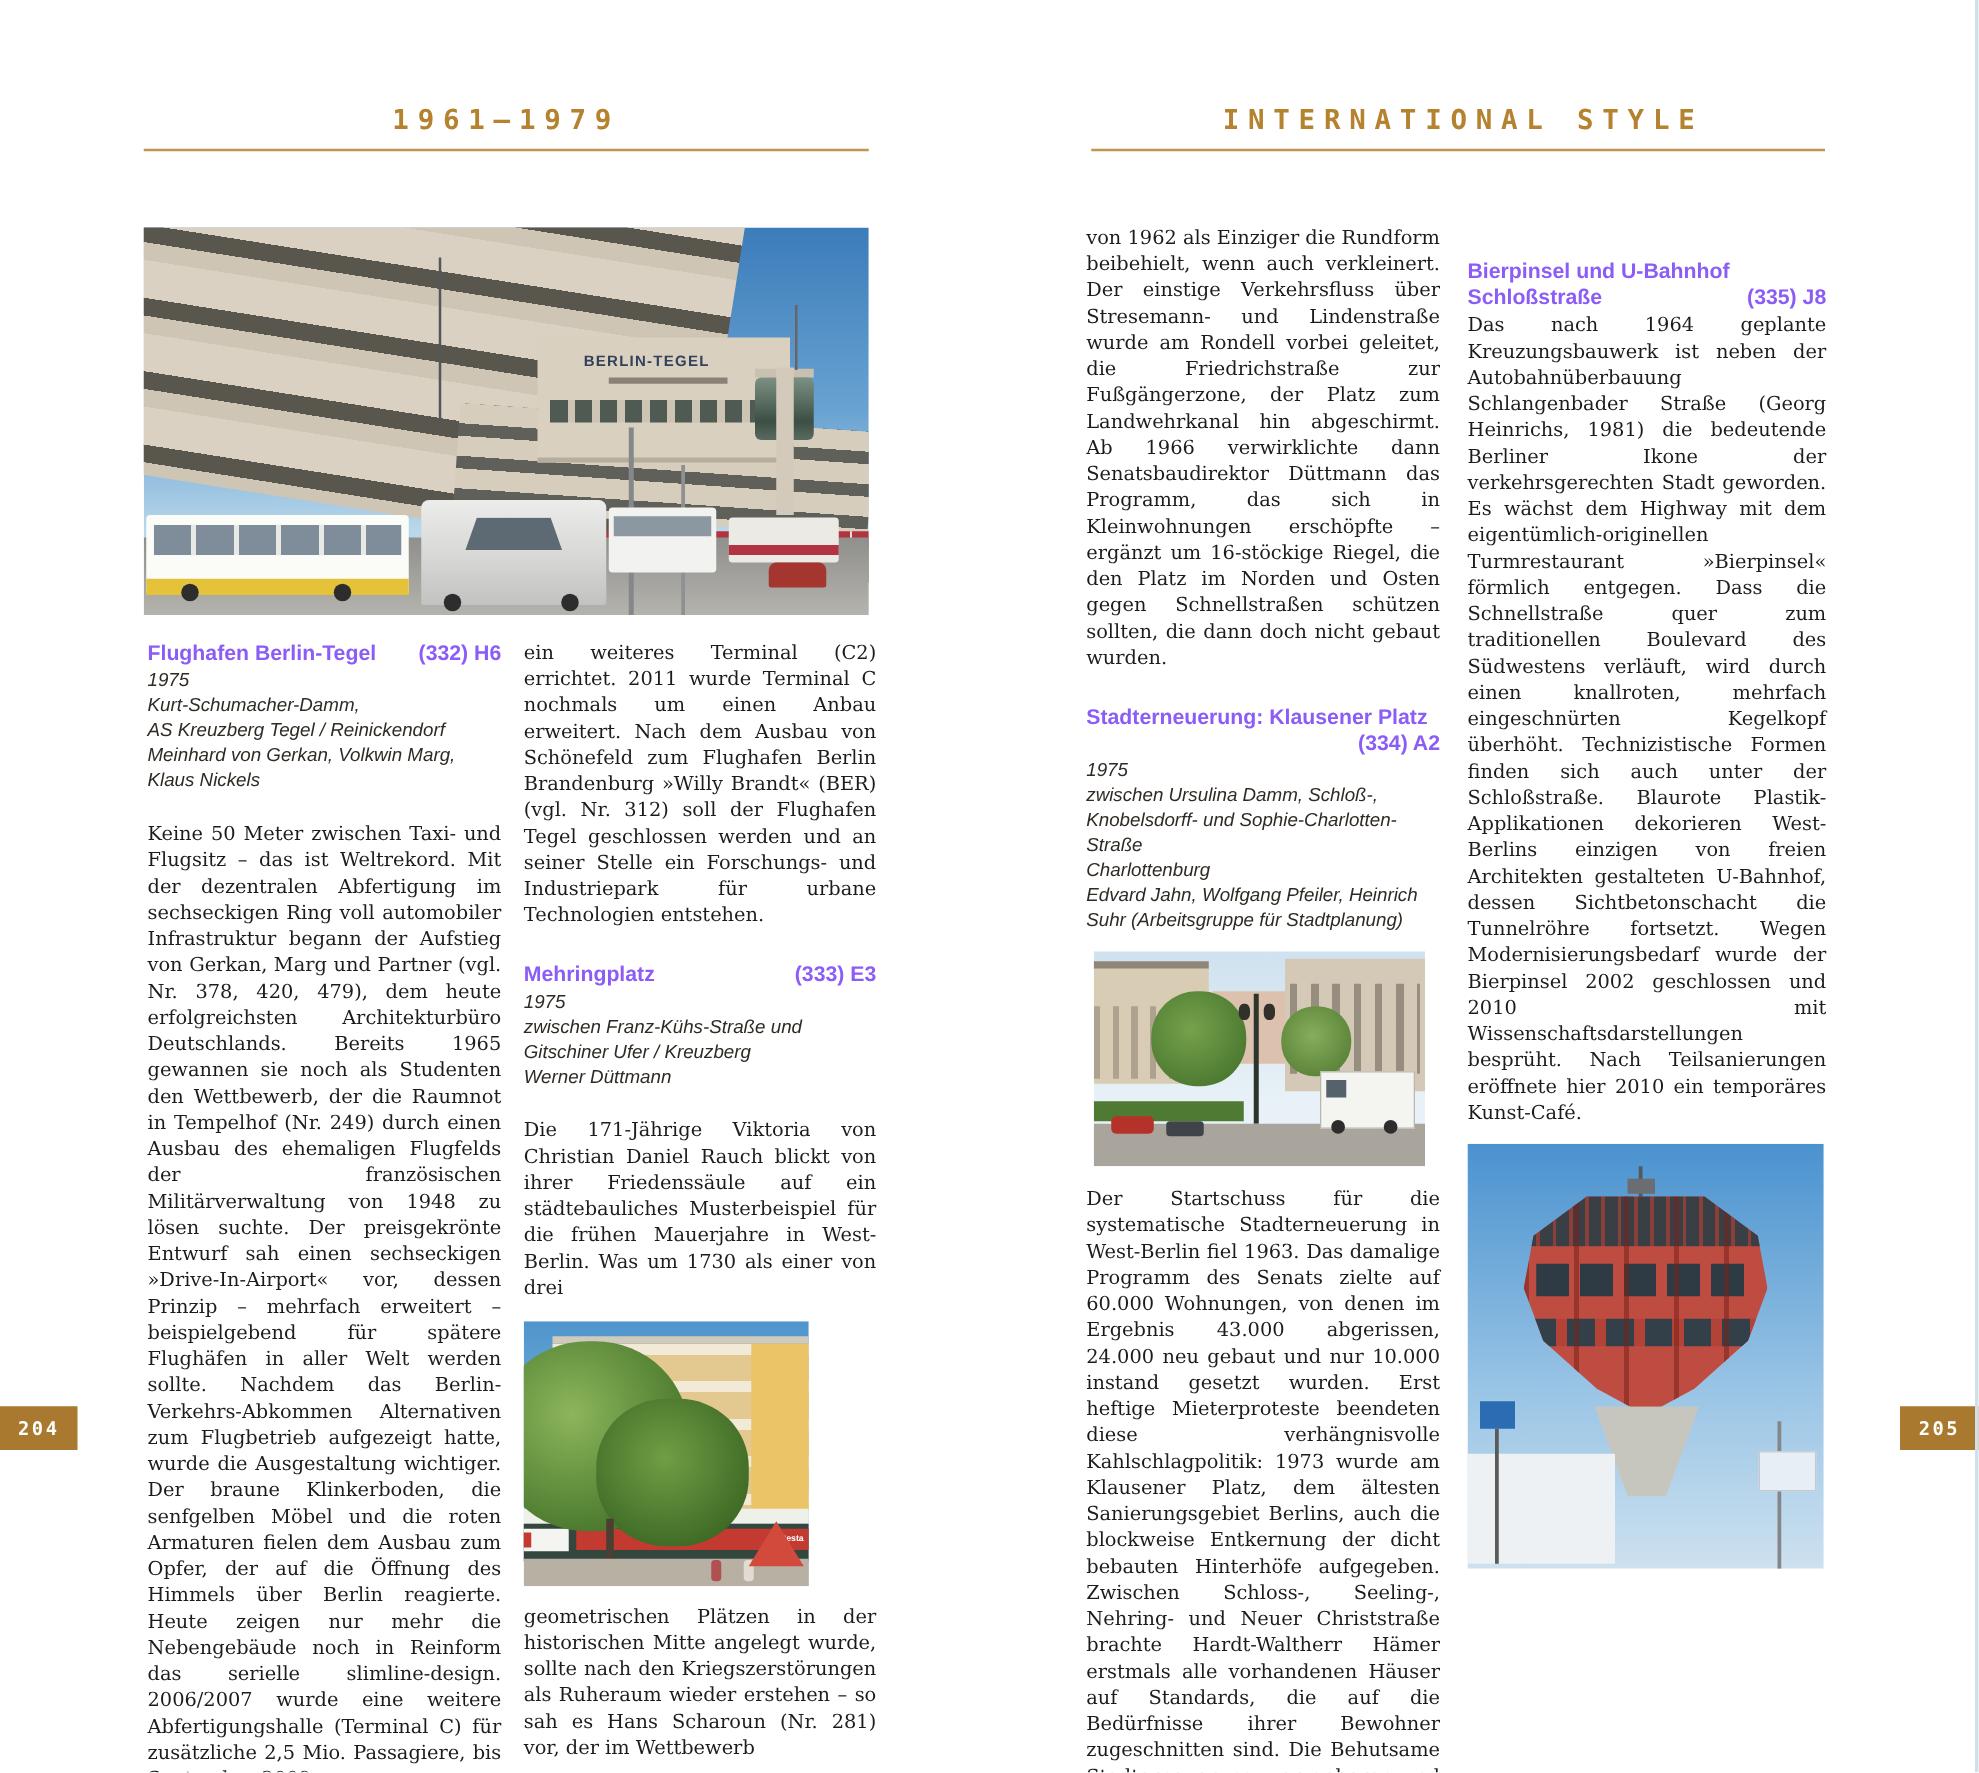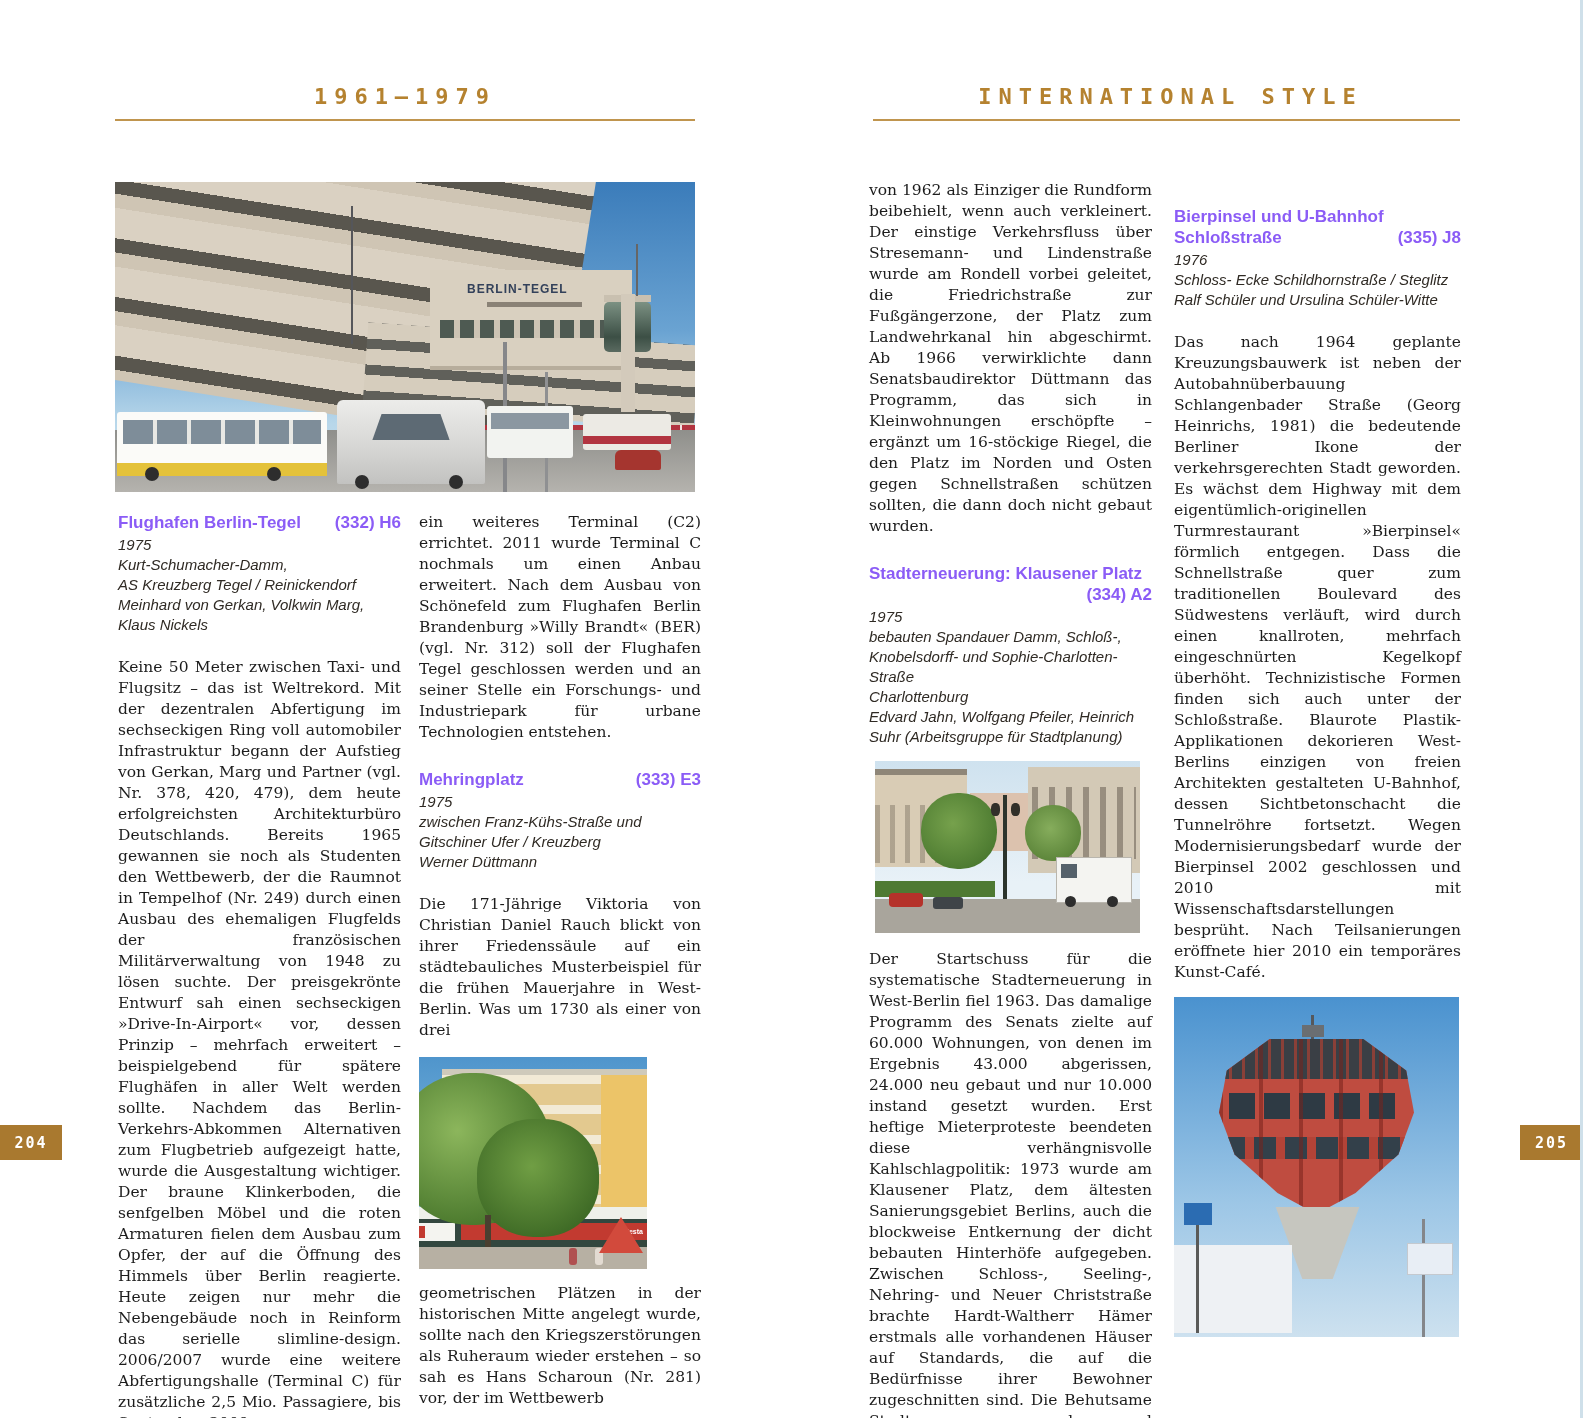--- a/index.html
+++ b/index.html
@@ -260,21 +260,21 @@
   </div>
 
   <div class="col" id="col3">
     <div class="body-par">von 1962 als Einziger die Rundform beibehielt, wenn auch verkleinert. Der einstige Verkehrsfluss über Stresemann- und Lindenstraße wurde am Rondell vorbei geleitet, die Friedrichstraße zur Fußgängerzone, der Platz zum Landwehrkanal hin abgeschirmt. Ab 1966 verwirklichte dann Senatsbaudirektor Düttmann das Programm, das sich in Kleinwohnungen erschöpfte – ergänzt um 16-stöckige Riegel, die den Platz im Norden und Osten gegen Schnellstraßen schützen sollten, die dann doch nicht gebaut wurden.</div>
     <div class="entry-head ref-newline mt">
       <span class="entry-title">Stadterneuerung: Klausener Platz</span>
       <span class="entry-ref">(334) A2</span>
     </div>
     <div class="credits" style="margin-bottom:4px;">
       <div>1975</div>
-      <div class="pre">bebauten Spandauer Damm, Schloß-, Knobelsdorff- und Sophie-Charlotten-Straße
+      <div class="pre">zwischen Ursulina Damm, Schloß-, Knobelsdorff- und Sophie-Charlotten-Straße
 Charlottenburg</div>
       <div>Edvard Jahn, Wolfgang Pfeiler, Heinrich Suhr (Arbeitsgruppe für Stadtplanung)</div>
     </div>
     <div class="photo" id="photo-klausener">
       <div class="k-sky"></div>
       <div class="k-roofL"></div>
       <div class="k-bldL"></div>
       <div class="k-bldL-win"></div>
       <div class="k-bldC"></div>
       <div class="k-bldR"></div>
@@ -296,25 +296,20 @@
     </div>
     <div class="body-par">Der Startschuss für die systematische Stadterneuerung in West-Berlin fiel 1963. Das damalige Programm des Senats zielte auf 60.000 Wohnungen, von denen im Ergebnis 43.000 abgerissen, 24.000 neu gebaut und nur 10.000 instand gesetzt wurden. Erst heftige Mieterproteste beendeten diese verhängnisvolle Kahlschlagpolitik: 1973 wurde am Klausener Platz, dem ältesten Sanierungsgebiet Berlins, auch die blockweise Entkernung der dicht bebauten Hinterhöfe aufgegeben. Zwischen Schloss-, Seeling-, Nehring- und Neuer Christstraße brachte Hardt-Waltherr Hämer erstmals alle vorhandenen Häuser auf Standards, die auf die Bedürfnisse ihrer Bewohner zugeschnitten sind. Die Behutsame Stadterneuerung war geboren und wurde auch international gefeiert. Ihr geistiger Vater Hämer fungierte später als Direktor der Internationalen Bauaus-</div>
   </div>
 
   <div class="col" id="col4">
     <div class="entry-head mt">
       <span class="entry-title pre">Bierpinsel und U-Bahnhof
 Schloßstraße</span>
       <span class="entry-ref">(335) J8</span>
     </div>
-    <div class="credits">
-      <div>1976</div>
-      <div class="pre">Schloss- Ecke Schildhornstraße / Steglitz</div>
-      <div>Ralf Schüler und Ursulina Schüler-Witte</div>
-    </div>
     <div class="body-par">Das nach 1964 geplante Kreuzungsbauwerk ist neben der Autobahnüberbauung Schlangenbader Straße (Georg Heinrichs, 1981) die bedeutende Berliner Ikone der verkehrsgerechten Stadt geworden. Es wächst dem Highway mit dem eigentümlich-originellen Turmrestaurant »Bierpinsel« förmlich entgegen. Dass die Schnellstraße quer zum traditionellen Boulevard des Südwestens verläuft, wird durch einen knallroten, mehrfach eingeschnürten Kegelkopf überhöht. Technizistische Formen finden sich auch unter der Schloßstraße. Blaurote Plastik-Applikationen dekorieren West-Berlins einzigen von freien Architekten gestalteten U-Bahnhof, dessen Sichtbetonschacht die Tunnelröhre fortsetzt. Wegen Modernisierungsbedarf wurde der Bierpinsel 2002 geschlossen und 2010 mit Wissenschaftsdarstellungen besprüht. Nach Teilsanierungen eröffnete hier 2010 ein temporäres Kunst-Café.</div>
     <div class="photo" id="photo-bierpinsel">
       <div class="b-sky"></div>
       <div class="b-antenna"></div>
       <div class="b-antenna-box"></div>
       <div class="b-head">
         <div class="b-grill"></div>
         <div class="b-win1"></div>
         <div class="b-win2"></div>
         <div class="b-ribs"></div>

